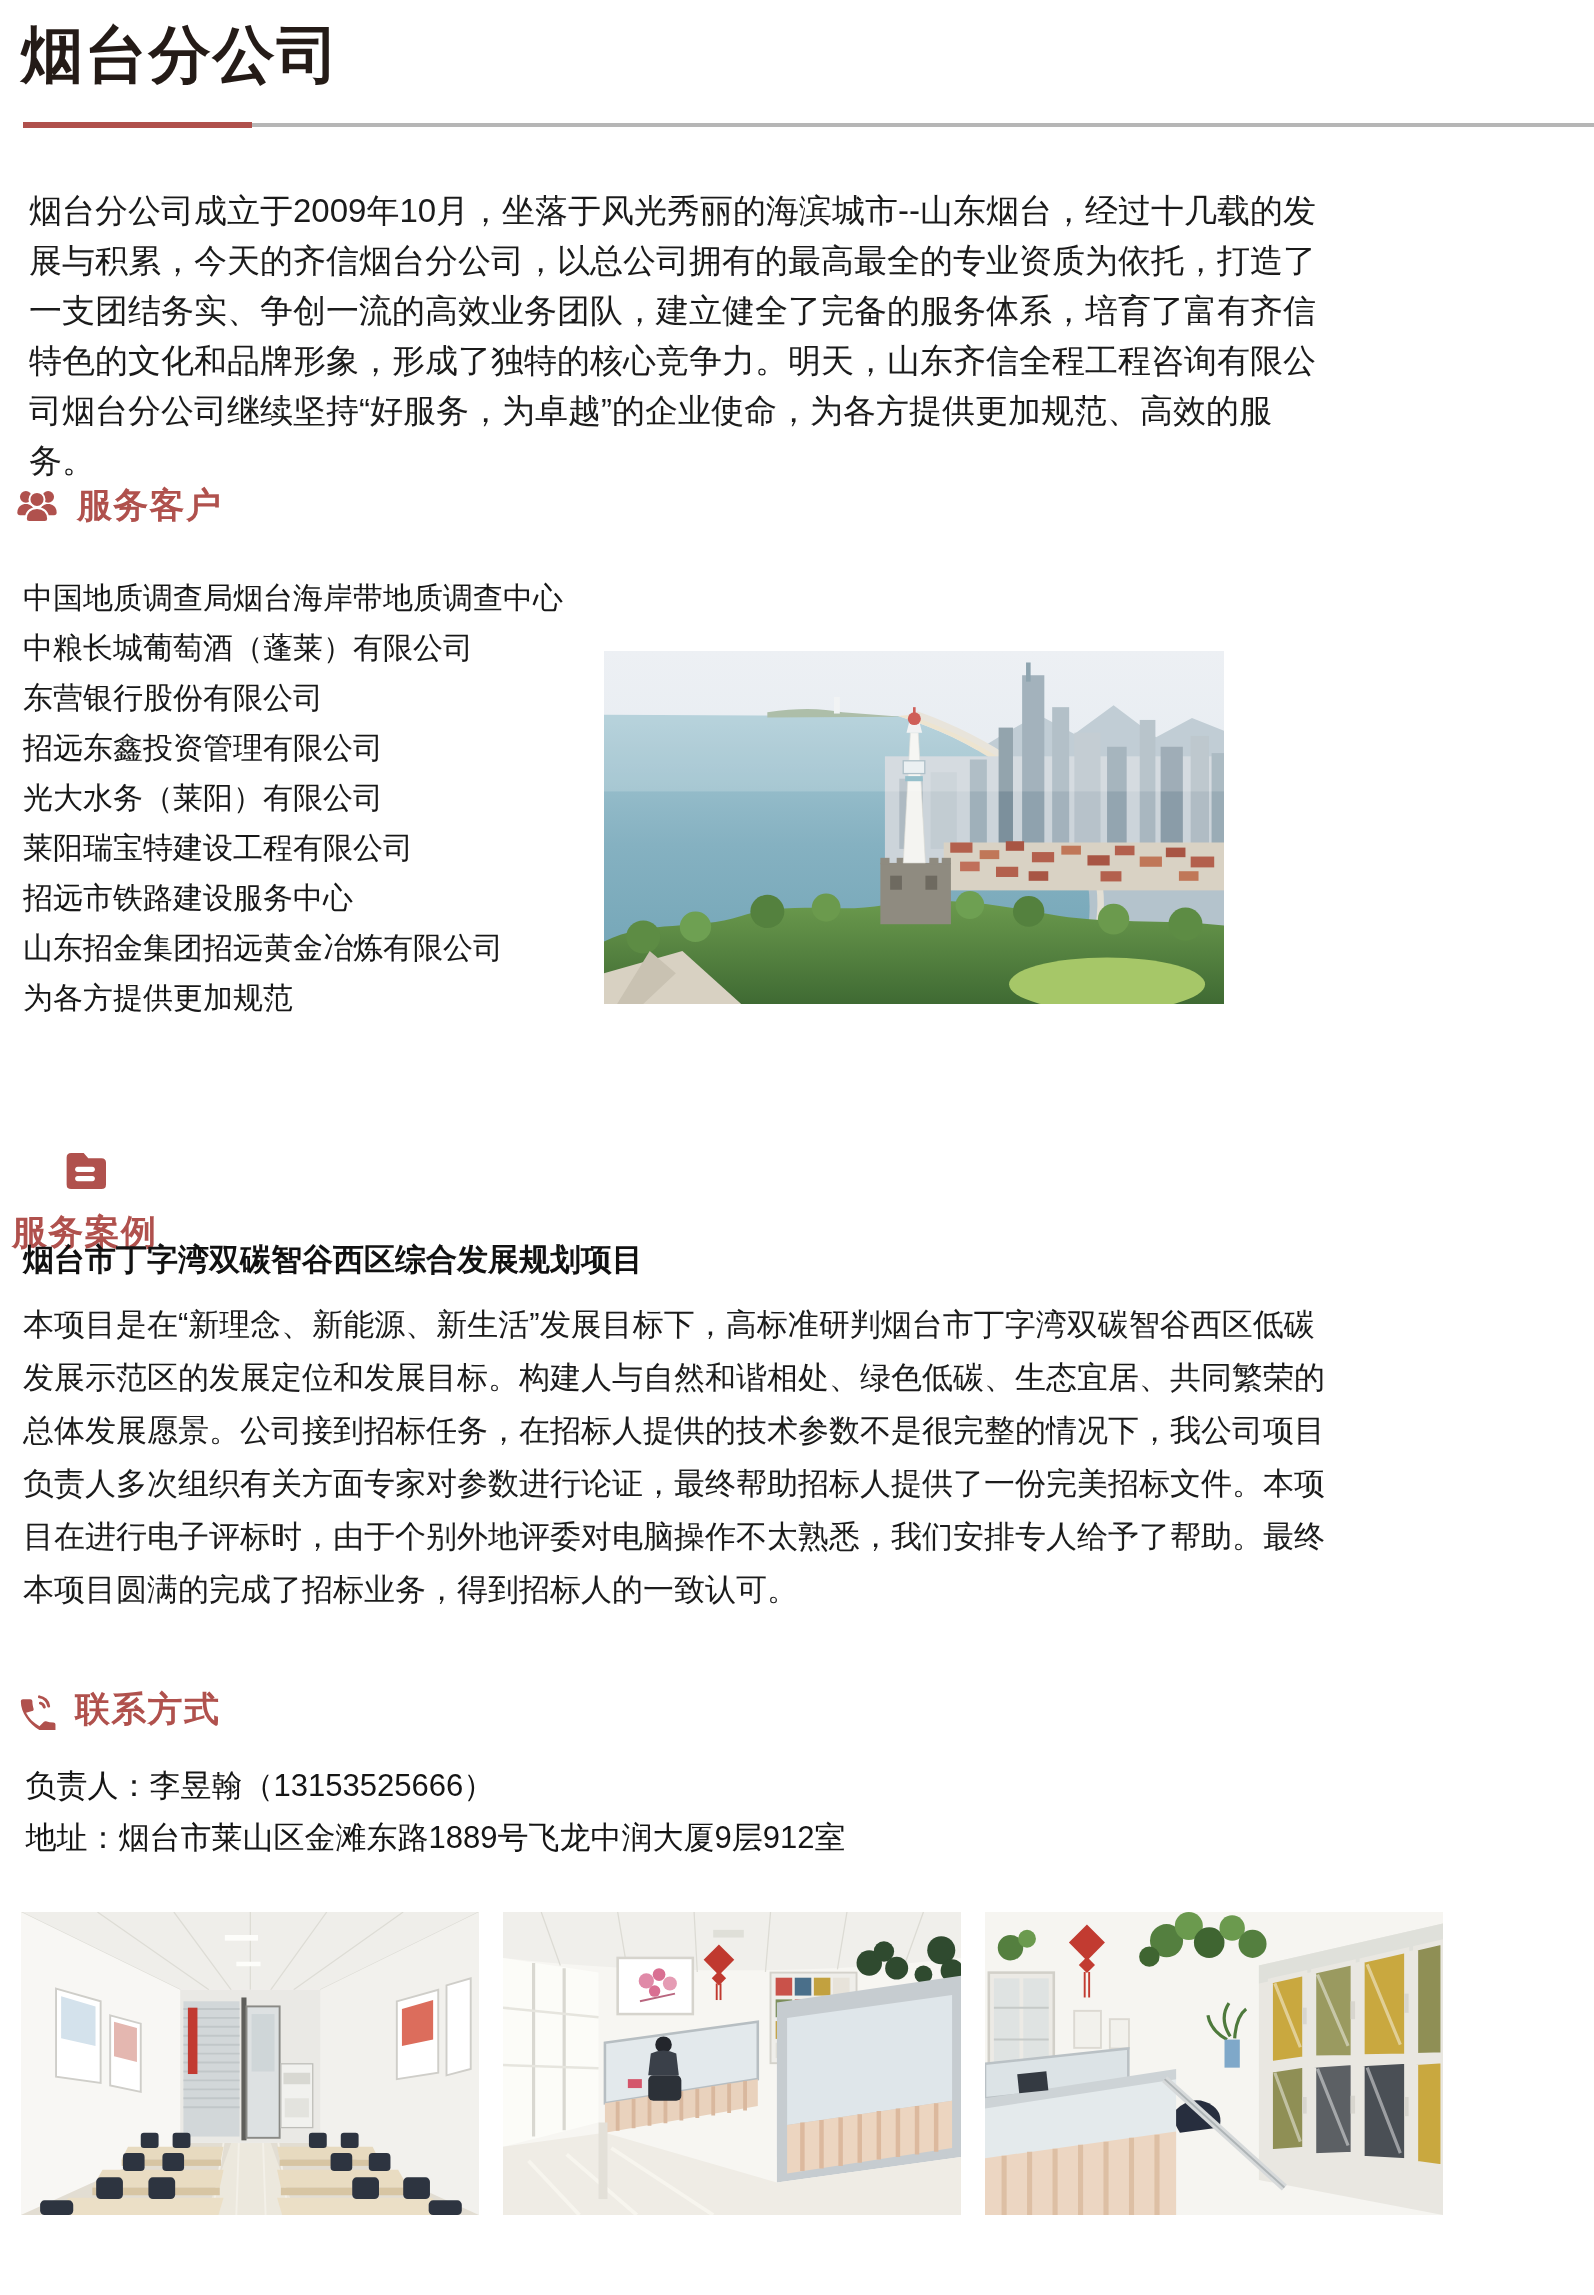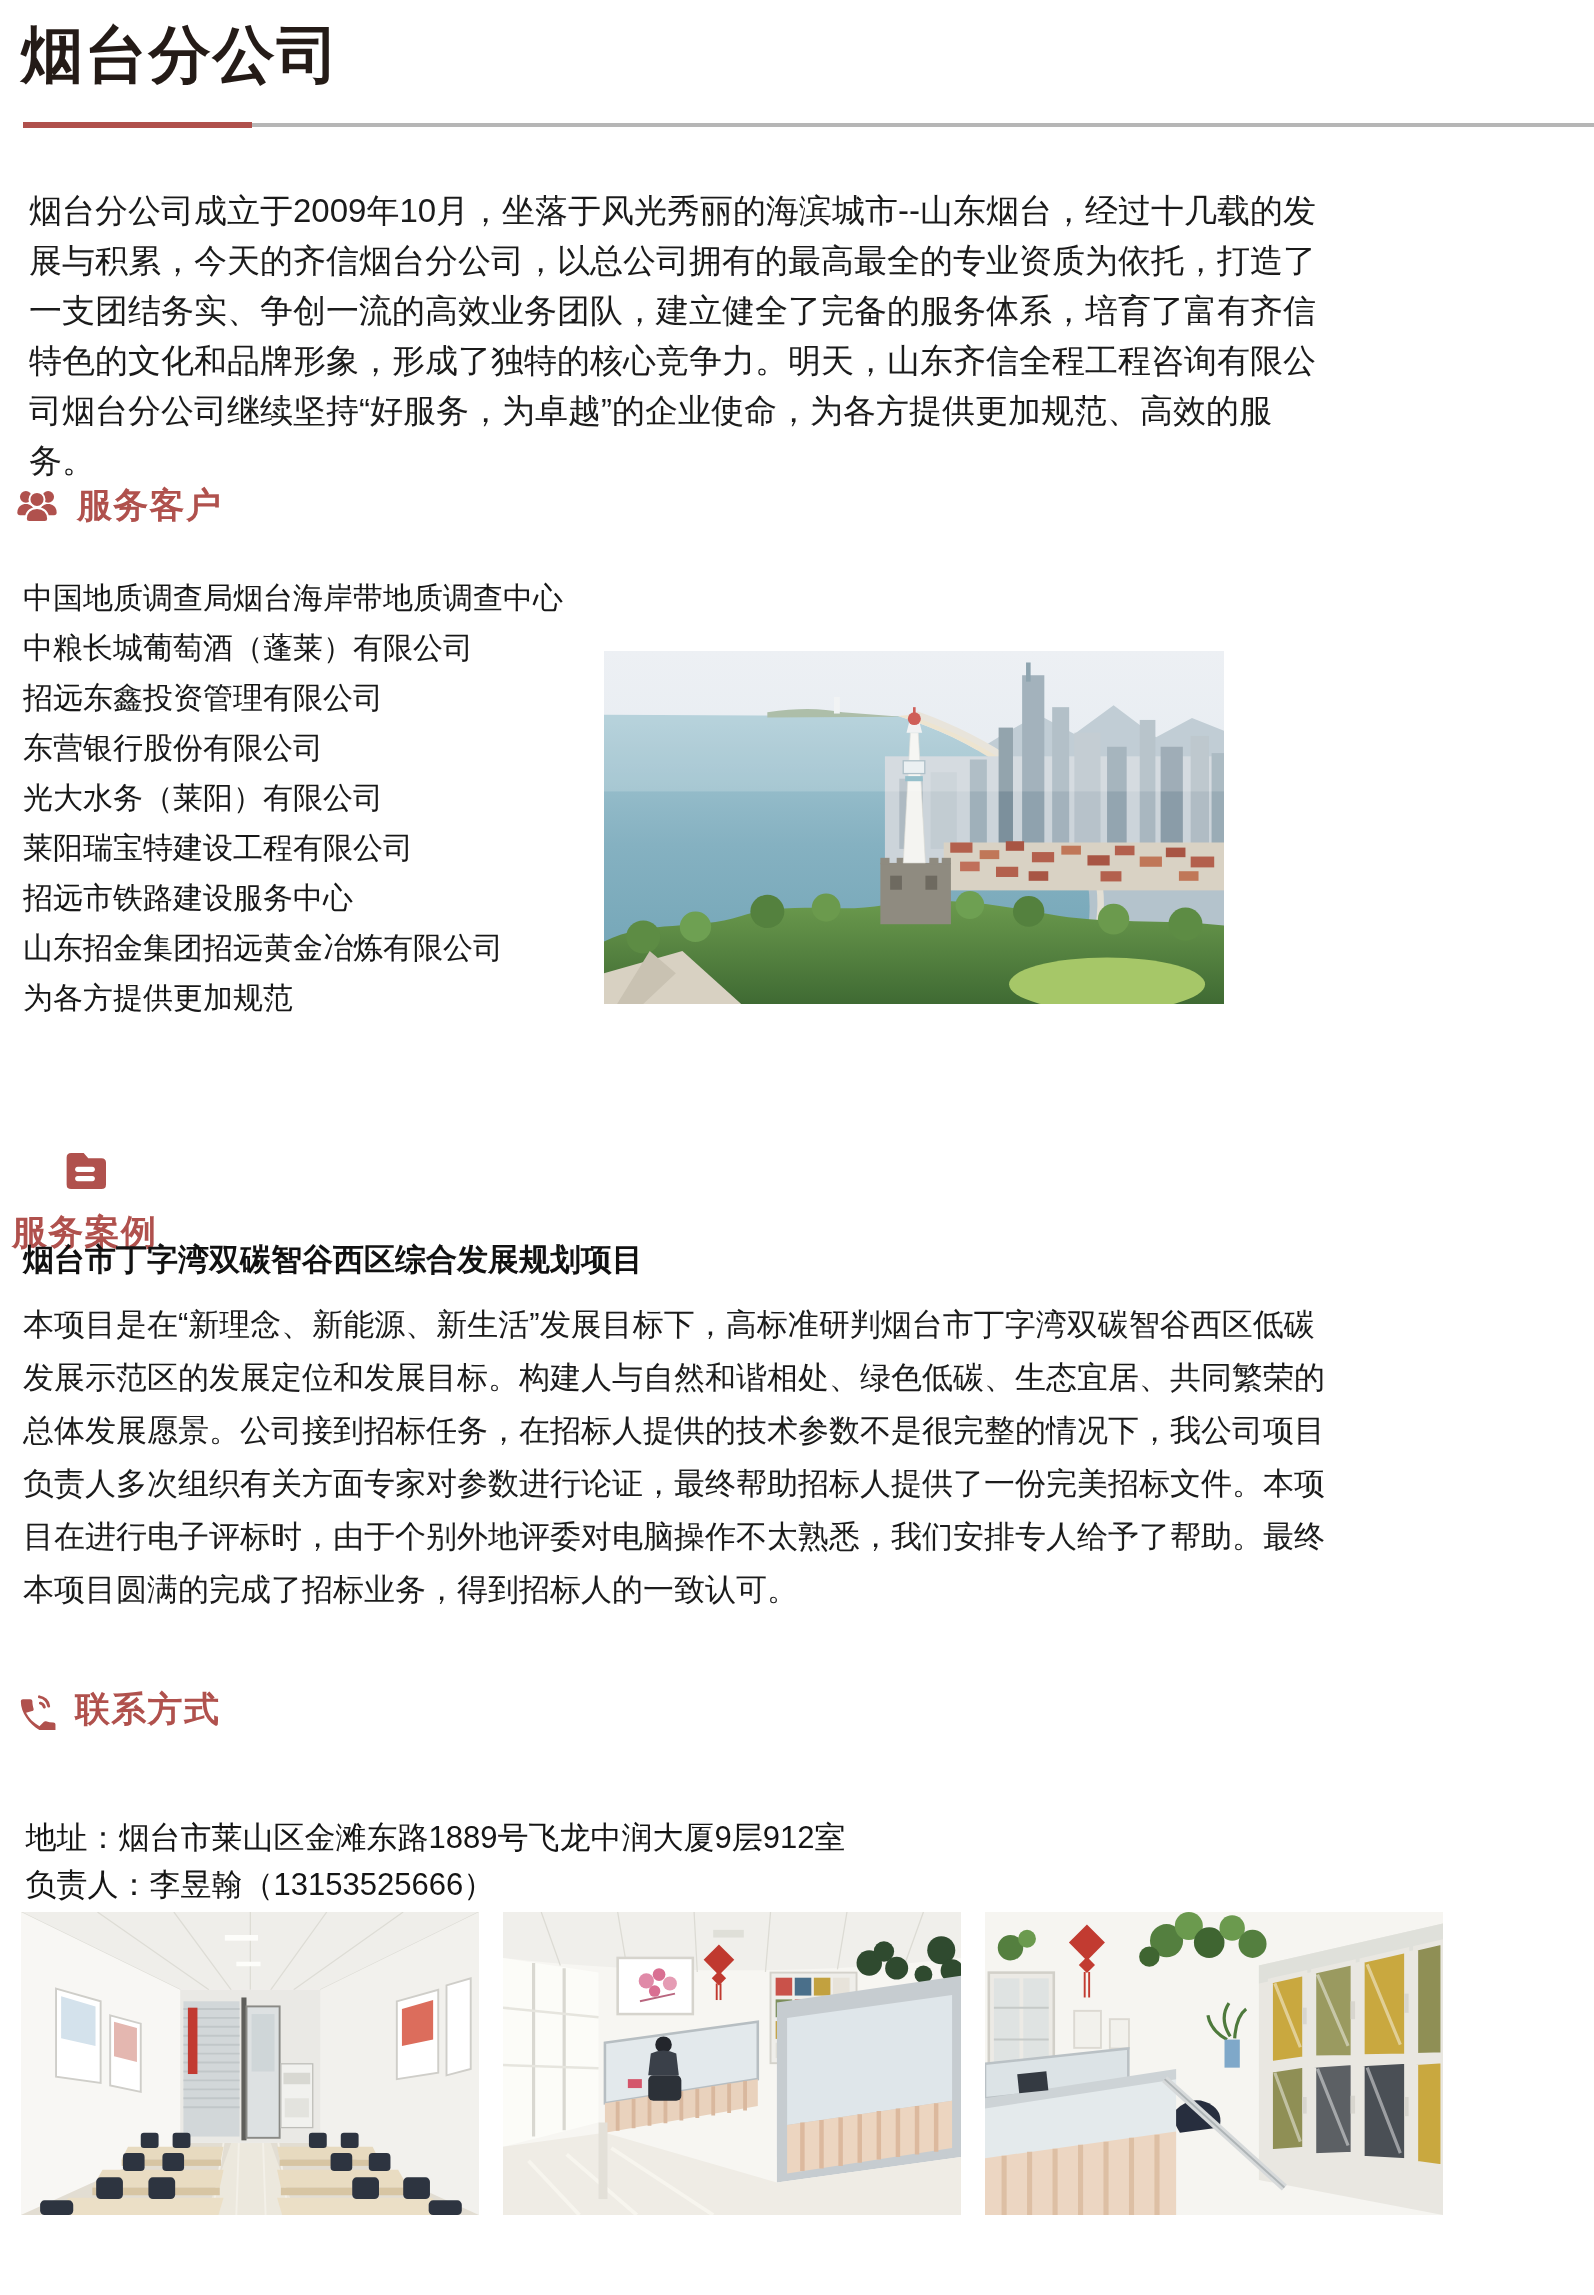--- a/index.html
+++ b/index.html
@@ -50,22 +50,22 @@
       <circle cx="32" cy="19" r="11.5" stroke="#ffffff" stroke-width="3"></circle>
       <path d="M32,32 c10.5,0 17,7 17,16.5 a5,5 0 0 1 -5,5 h-24 a5,5 0 0 1 -5,-5 c0,-9.5 6.5,-16.5 17,-16.5 z" stroke="#ffffff" stroke-width="3"></path>
     </g>
   </svg>
   <span>服务客户</span>
 </div>
 
 <ul class="abs client-list">
   <li>中国地质调查局烟台海岸带地质调查中心</li>
   <li>中粮长城葡萄酒（蓬莱）有限公司</li>
+  <li>东营银行股份有限公司</li>
   <li>招远东鑫投资管理有限公司</li>
-  <li>东营银行股份有限公司</li>
   <li>光大水务（莱阳）有限公司</li>
   <li>莱阳瑞宝特建设工程有限公司</li>
   <li>招远市铁路建设服务中心</li>
   <li>山东招金集团招远黄金冶炼有限公司</li>
   <li>为各方提供更加规范</li>
 </ul>
 
 <div class="photo" style="left:604px;top:651px;width:620px;height:353px;">
   <svg viewBox="0 0 949 553" preserveAspectRatio="none">
     <defs>
@@ -182,21 +182,21 @@
 
 <div class="abs section-head" style="left:16px;top:1686px;">
   <svg width="40" height="40" viewBox="0 0 82 82" aria-hidden="true">
     <path fill="#b0514d" d="M20.6,46.8 c6,11.8 15.7,21.4 27.5,27.5 l9.2,-9.2 c1.1,-1.1 2.8,-1.5 4.3,-1 4.7,1.6 9.8,2.4 15,2.4 2.4,0 4.3,1.9 4.3,4.3 v15 c0,2.4 -1.9,4.3 -4.3,4.3 C43.8,90.1 9.9,56.2 9.9,23.3 c0,-2.4 1.9,-4.3 4.3,-4.3 h15.1 c2.4,0 4.3,1.9 4.3,4.3 0,5.4 0.9,10.5 2.4,15 0.5,1.5 0.1,3.1 -1,4.3 z"></path>
     <path fill="none" stroke="#b0514d" stroke-width="6" stroke-linecap="round" d="M48,14 a22,22 0 0 1 19,19"></path>
     <path fill="none" stroke="#b0514d" stroke-width="6" stroke-linecap="round" d="M50,27 a11,11 0 0 1 8,8"></path>
   </svg>
   <span>联系方式</span>
 </div>
 
-<div class="abs contact-line" style="top:1864px;">负责人：李昱翰（13153525666）</div>
+<div class="abs contact-line" style="top:1765px;">负责人：李昱翰（13153525666）</div>
 <div class="abs contact-line" style="top:1817px;">地址：烟台市莱山区金滩东路1889号飞龙中润大厦9层912室</div>
 
 <div class="photo" style="left:21px;top:1912px;width:458px;height:303px;">
   <svg viewBox="0 0 719 475" preserveAspectRatio="none">
     <rect width="719" height="475" fill="#f5f4f1"></rect>
 
     <path d="M0,0 H719 L470,122 H250 Z" fill="#efeeea"></path>
     <path d="M0,0 L250,122 M719,0 L470,122 M120,0 L295,122 M240,0 L330,122 M360,0 L360,122 M480,0 L392,122 M600,0 L428,122" stroke="#dddcd5" stroke-width="2" fill="none"></path>
     <rect x="320" y="36" width="52" height="9" fill="#fdfdfa"></rect>
     <rect x="338" y="78" width="38" height="7" fill="#fdfdfa"></rect>

